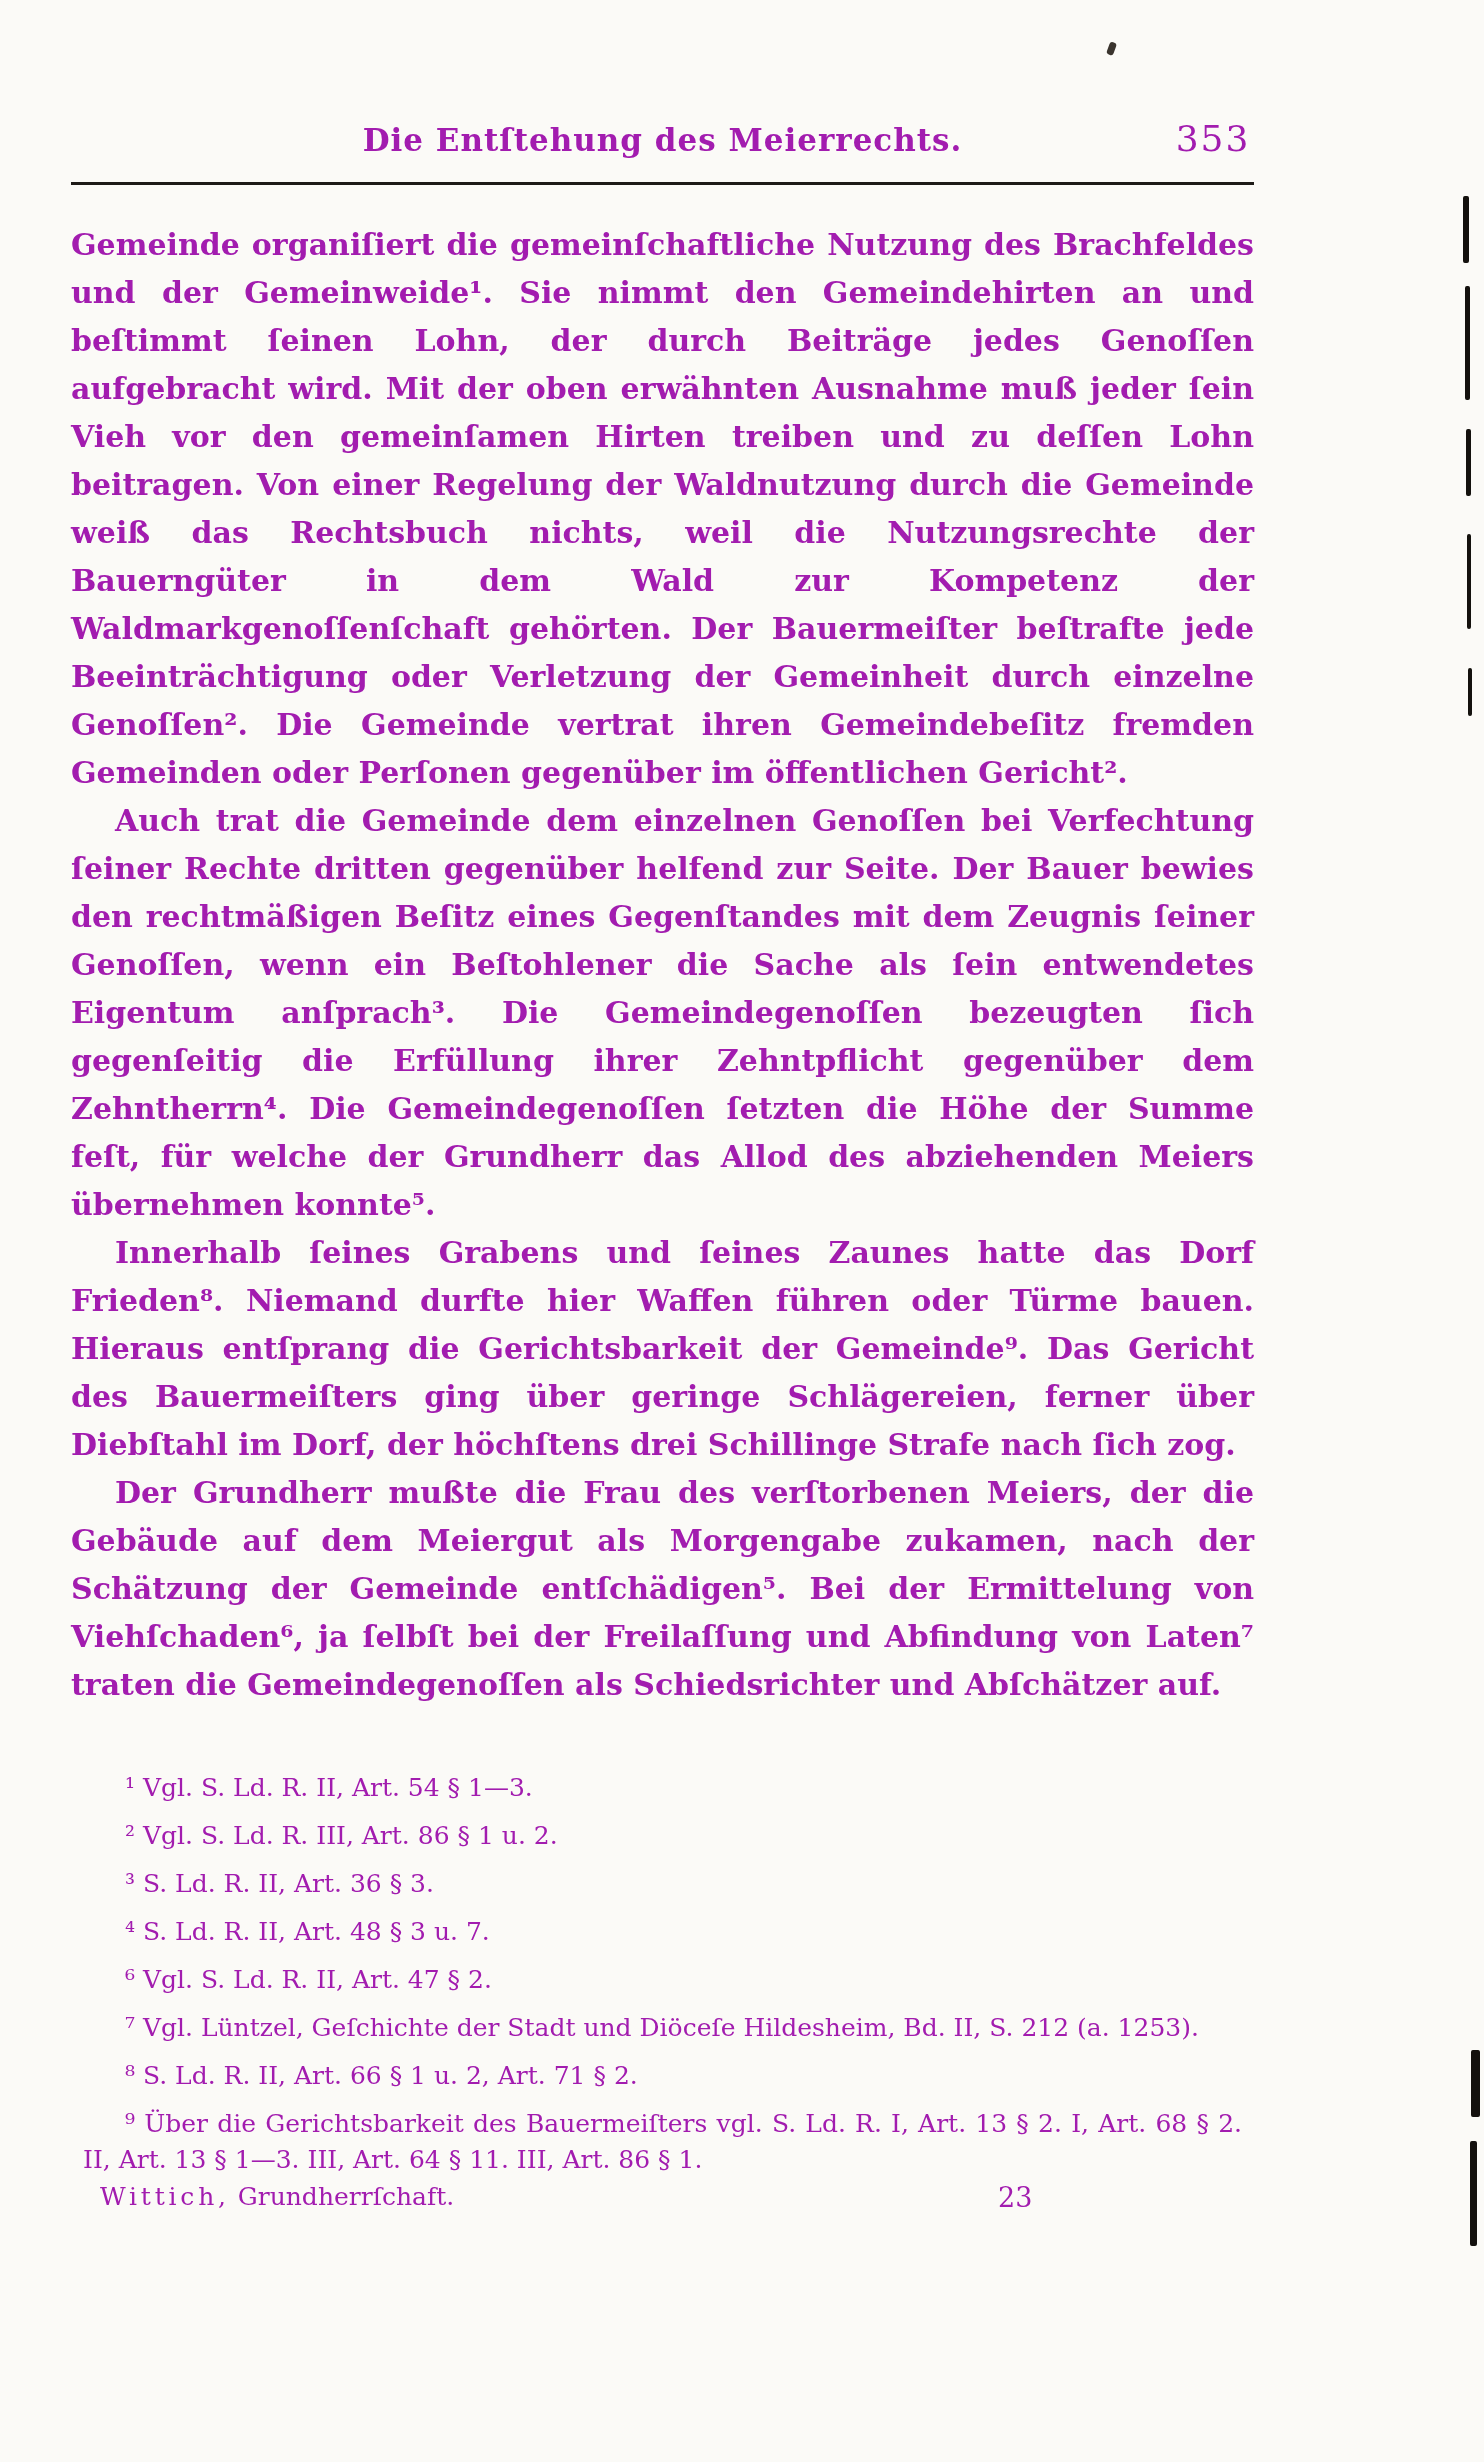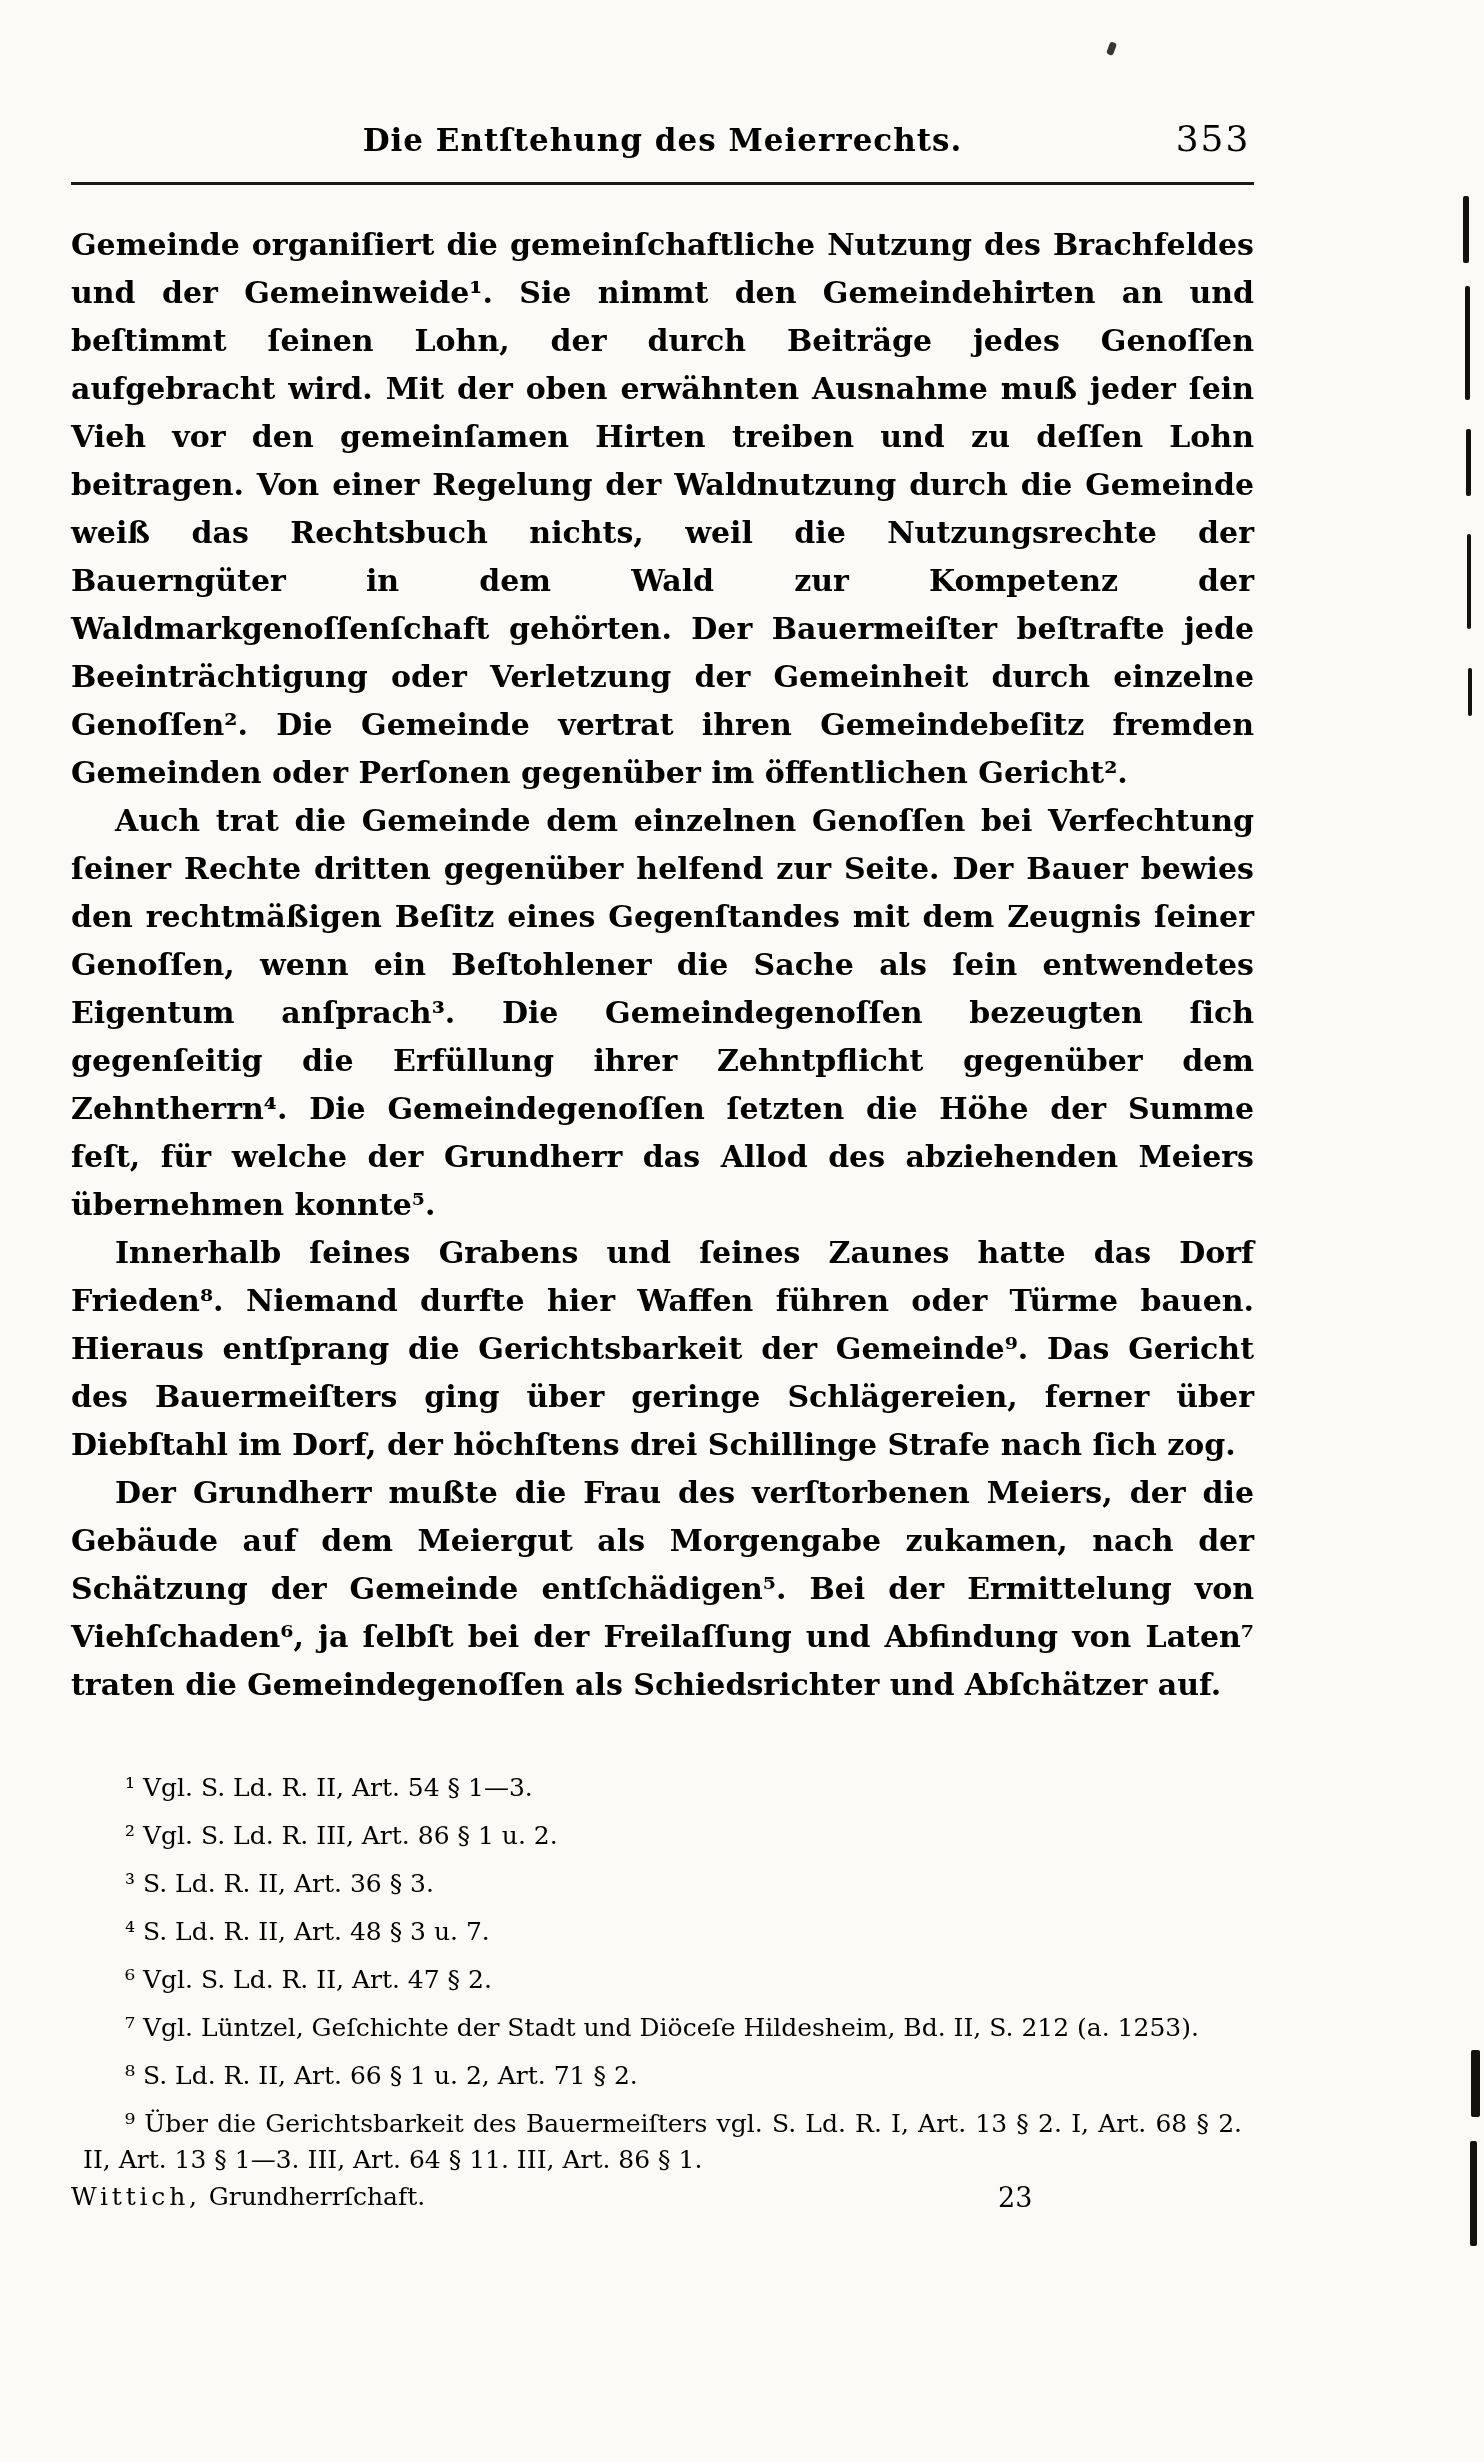--- a/index.html
+++ b/index.html
@@ -6,21 +6,21 @@
     margin: 0;
     padding: 0;
     background: #e9e7e2;
   }
   .page {
     position: relative;
     width: 1485px;
     height: 2462px;
     margin: 0 auto;
     background: #fbfaf7;
-    color: #000000;
+    color: #a21caf;
     font-family: "DejaVu Serif", "Liberation Serif", serif;
     overflow: hidden;
     box-sizing: border-box;
   }
   .text-column {
     position: absolute;
     left: 71px;
     top: 0;
     width: 1183px;
   }
@@ -83,20 +83,21 @@
     width: 1183px;
     height: 38px;
     font-size: 25px;
   }
   .page-footer .signature {
     position: absolute;
     left: 0;
   }
   .page-footer .signature .author {
     letter-spacing: 3.8px;
+    margin-left: 29px;
   }
   .page-footer .sheet {
     position: absolute;
     left: 927px;
     font-size: 27px;
   }
   .scan-artifact {
     position: absolute;
     background: #14110e;
     border-radius: 1.9px;

